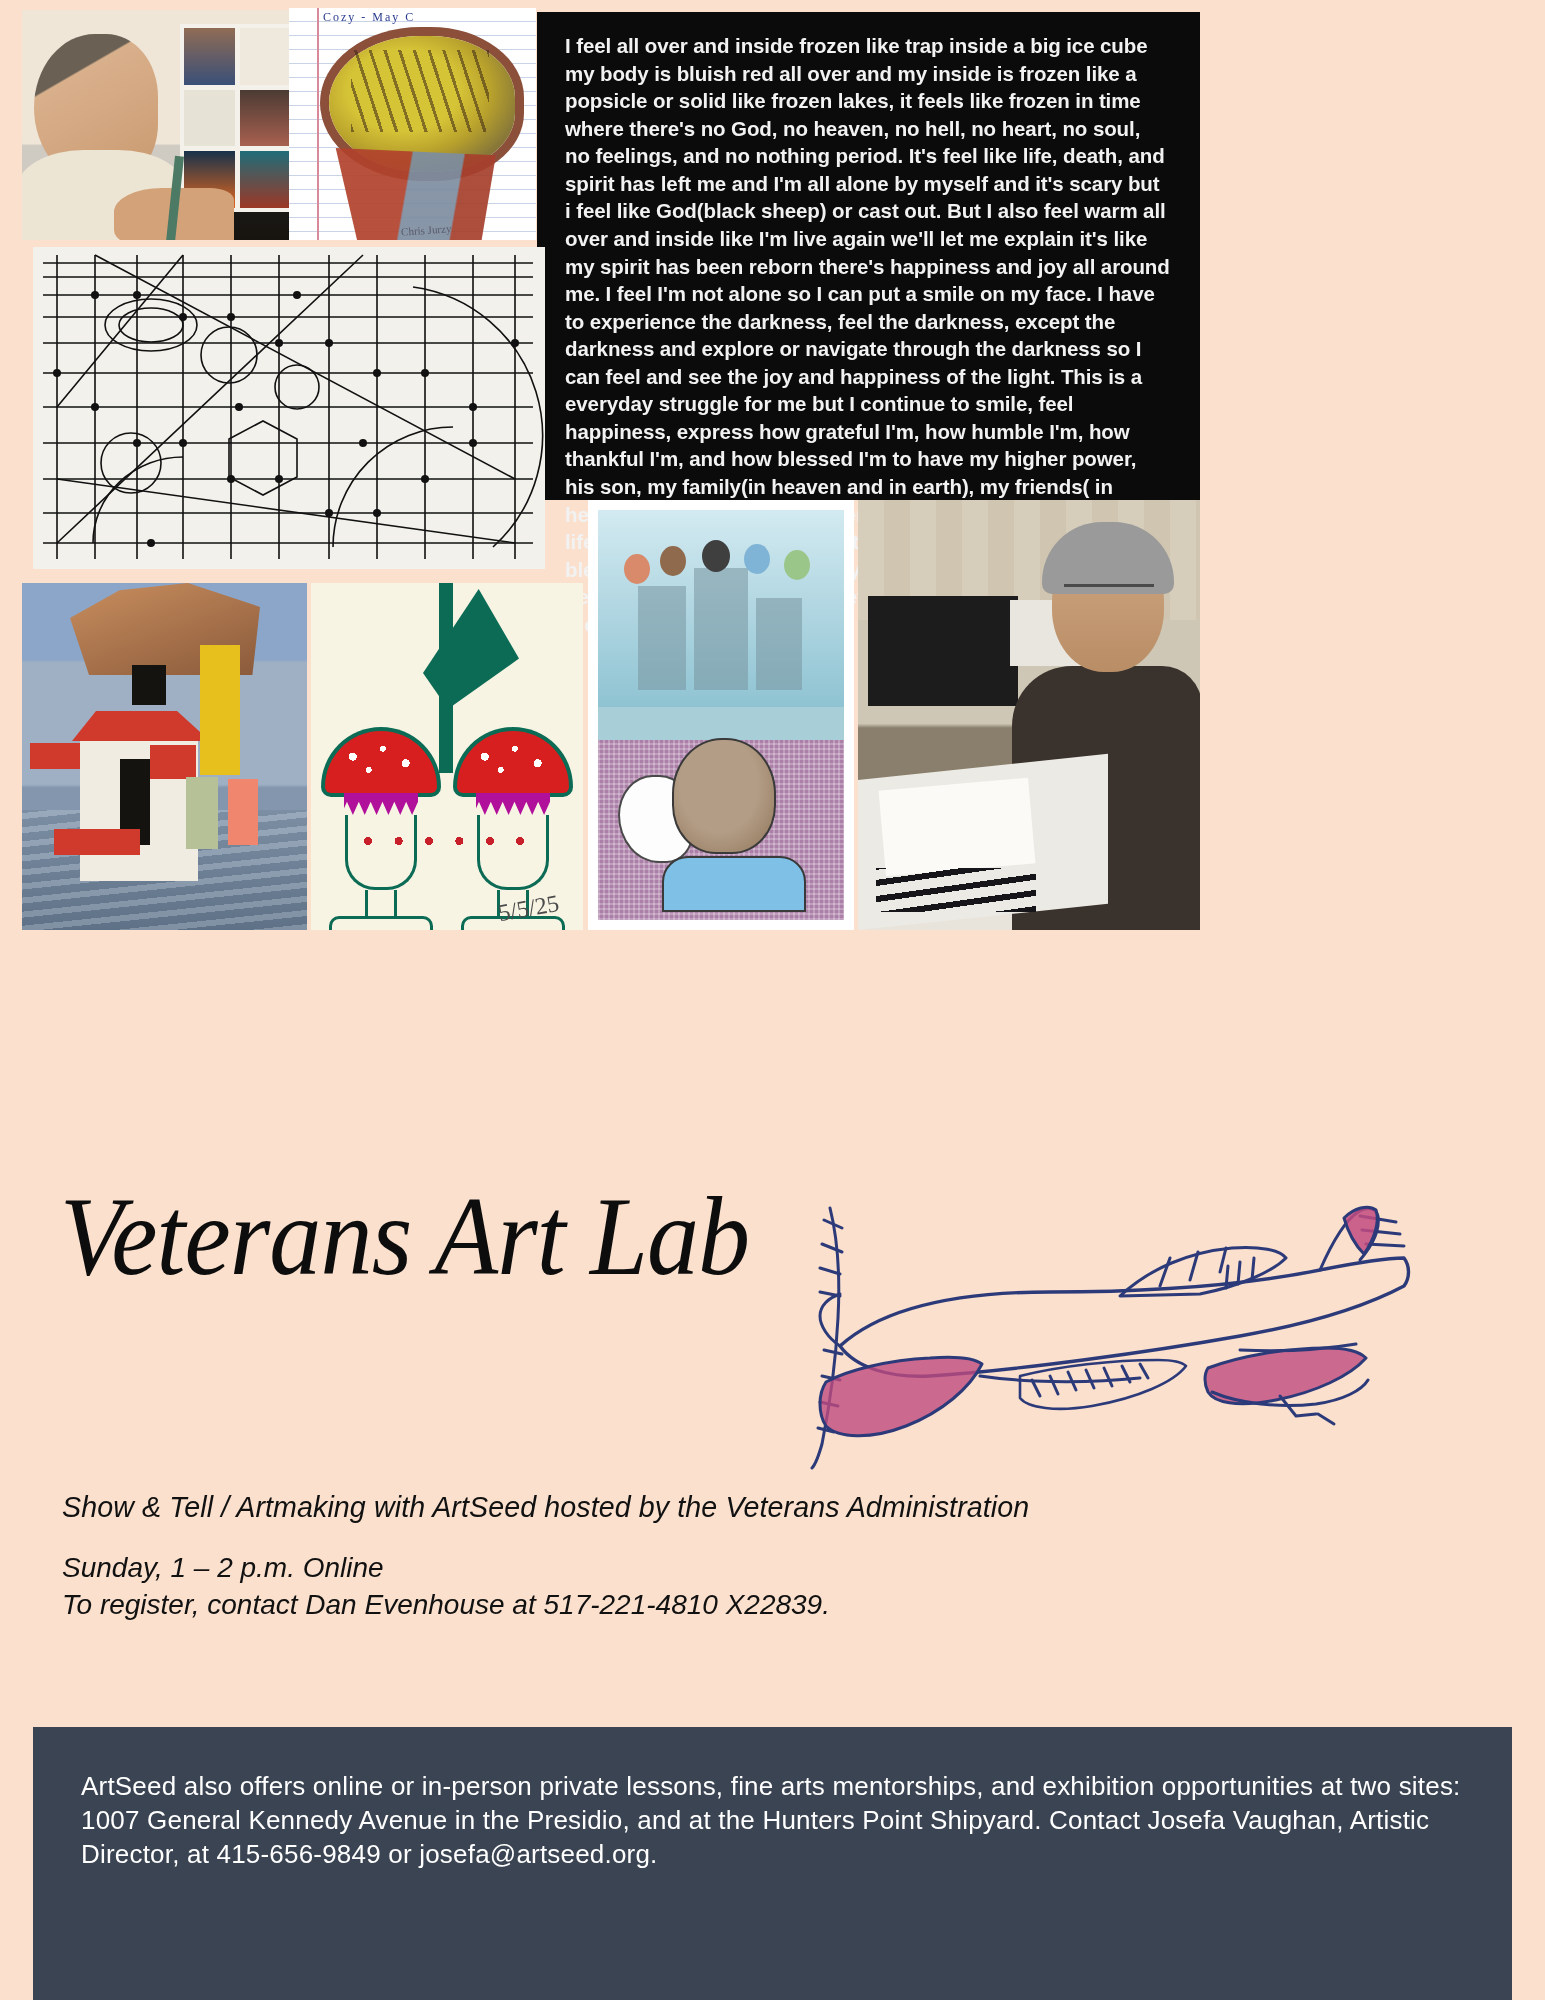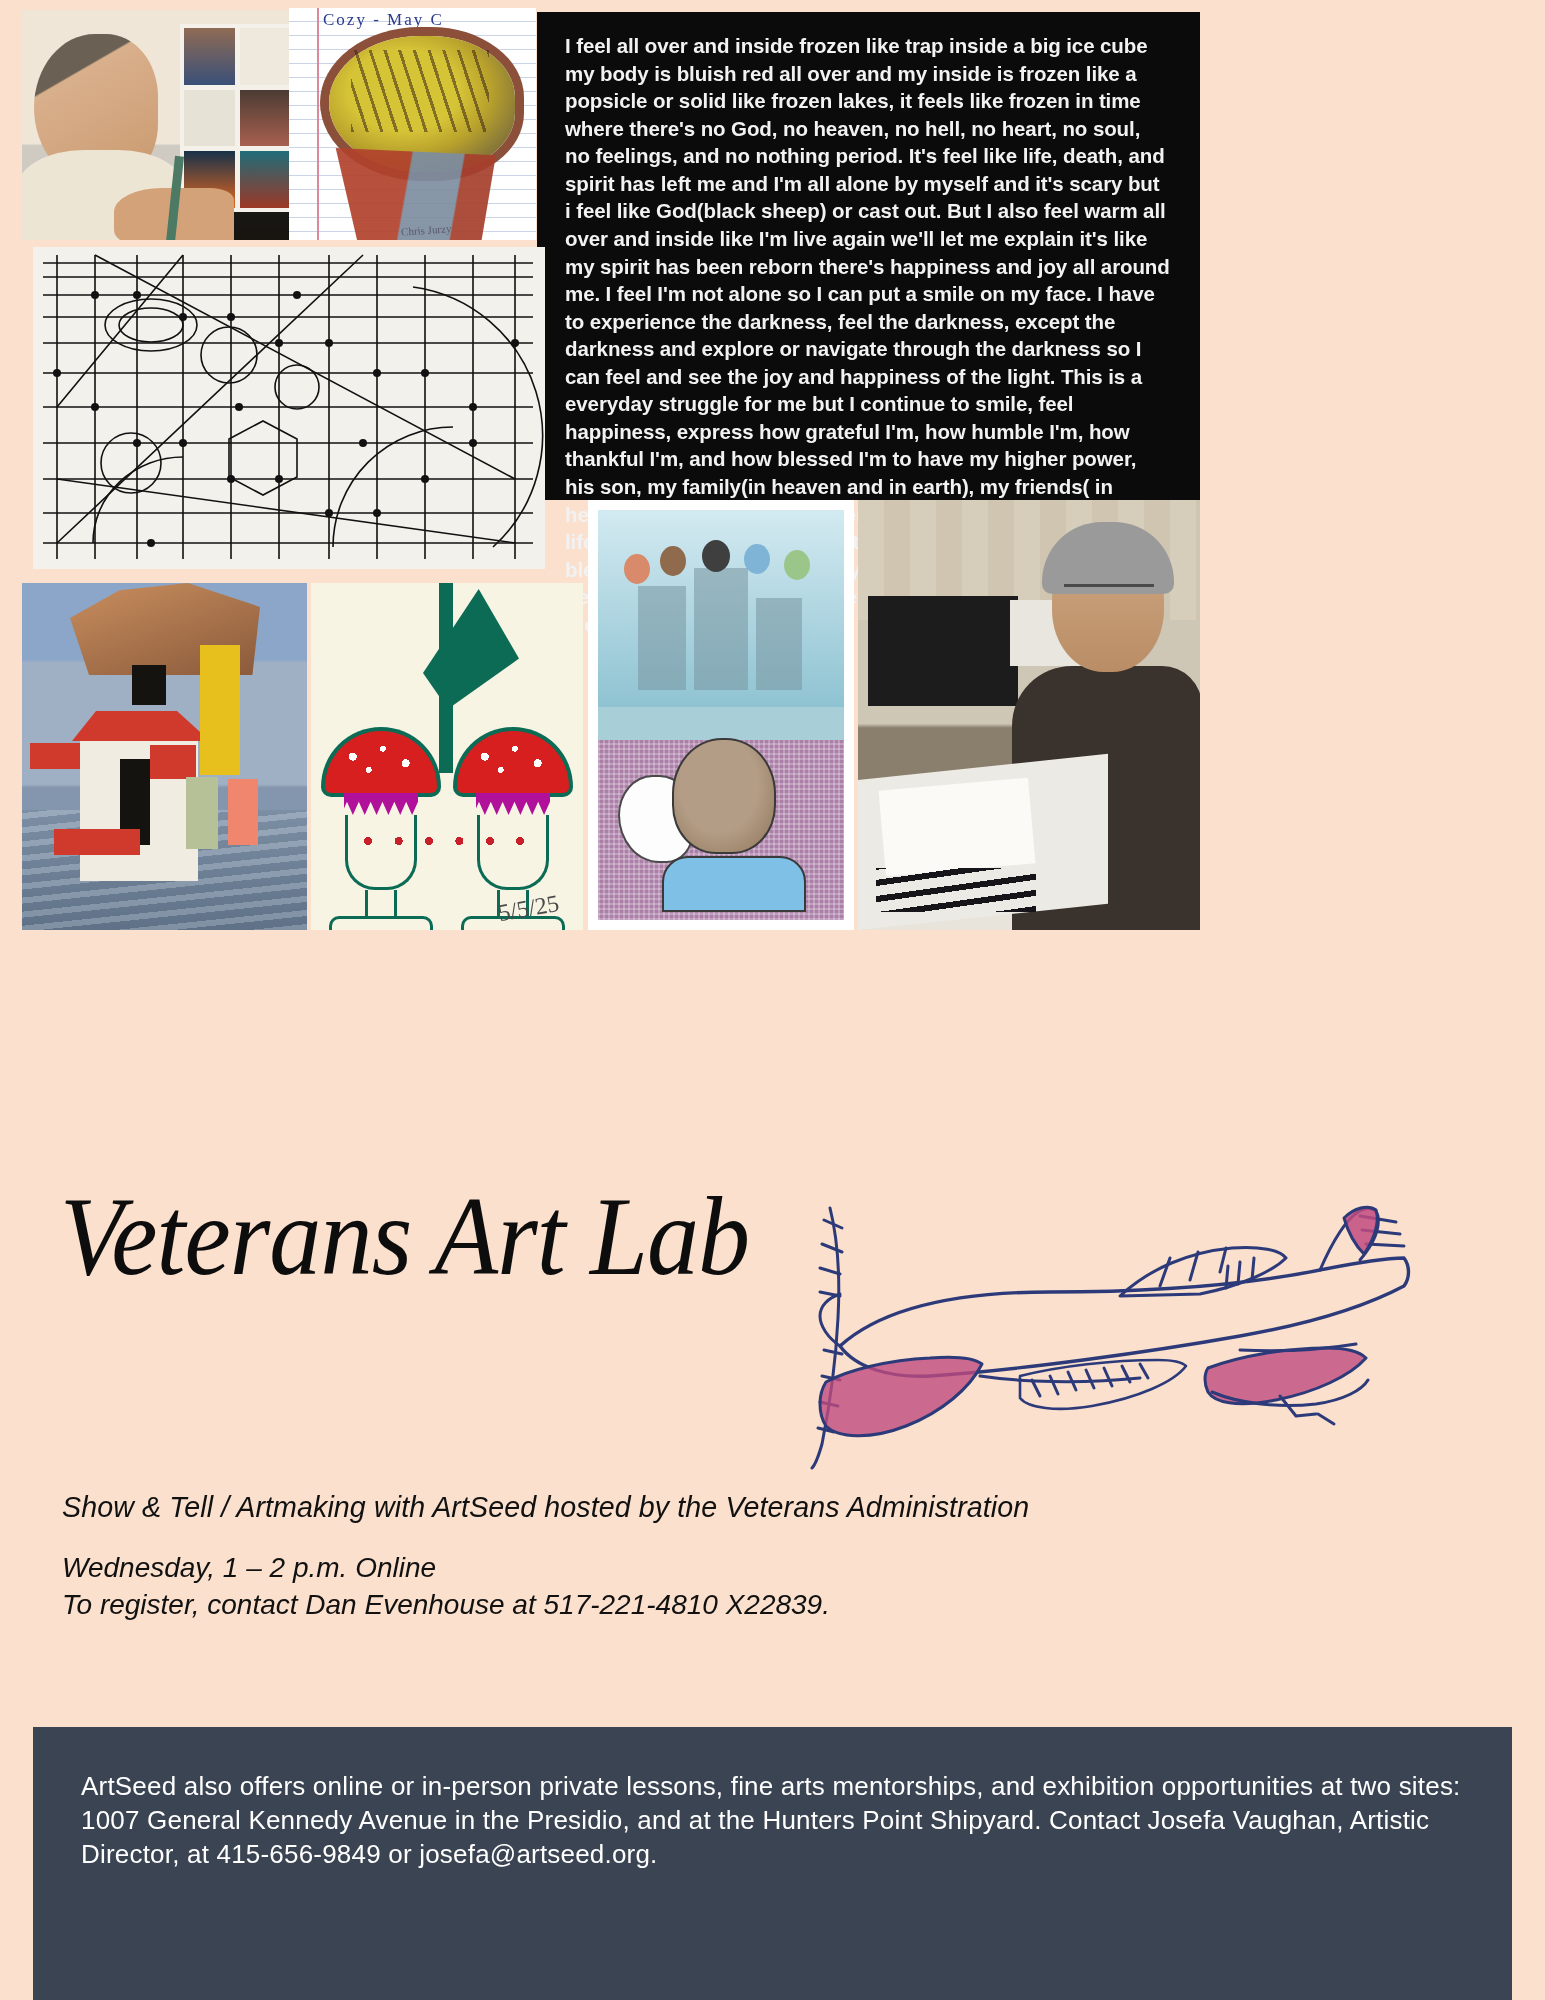--- a/index.html
+++ b/index.html
@@ -69,21 +69,21 @@
   #photo-bird-drawing {
     left: 289px; top: 8px; width: 247px; height: 232px;
     background:
       repeating-linear-gradient(#ffffff 0 13px, #c9d4e6 13px 14px),
       #ffffff;
   }
   #photo-bird-drawing .margin {
     position:absolute; left:28px; top:0; bottom:0; width:2px; background:#d98a9a;
   }
   #photo-bird-drawing .caption {
-    position:absolute; left:34px; top:2px; font-size:17px; color:#2a3b8f;
+    position:absolute; left:34px; top:2px; font-size:12px; color:#2a3b8f;
     font-family:"Liberation Serif", serif; letter-spacing:2px;
   }
   #photo-bird-drawing .body {
     position:absolute; left:40px; top:28px; width:186px; height:136px;
     border-radius:52% 48% 46% 54%;
     background: radial-gradient(ellipse at 40% 40%, #d6c437 0 35%, #b9a22c 55%, #8a7a38 75%, #6d5131 100%);
     box-shadow: 0 0 0 9px #8c4f3a;
   }
   #photo-bird-drawing .body:after{
     content:""; position:absolute; inset:14px 26px 40px 22px;
@@ -558,21 +558,21 @@
       <path d="M508 66 L506 88 M520 62 L518 84 M534 58 L532 80"></path>
 
       <path d="M260 176 C300 182 360 184 420 178 M520 150 C560 152 600 150 636 144"></path>
 
       <path d="M560 196 L576 216 L596 214 M598 214 L614 224"></path>
     </g>
   </svg>
 
   <div id="event-info">
     <div class="line-headline">Show &amp; Tell / Artmaking with ArtSeed hosted by the Veterans Administration</div>
-    <div class="line-when">Wednesday, 1 – 2 p.m. Online</div>
+    <div class="line-when">Sunday, 1 – 2 p.m. Online</div>
     <div class="line-register">To register, contact Dan Evenhouse at 517-221-4810 X22839.</div>
   </div>
 
   <div id="org-footer">
     <p>ArtSeed also offers online or in-person private lessons, fine arts mentorships, and exhibition opportunities at two sites: 1007 General Kennedy Avenue in the Presidio, and at the Hunters Point Shipyard. Contact Josefa Vaughan, Artistic Director, at 415-656-9849 or josefa@artseed.org.</p>
   </div>
 
 </div>
 
 </body></html>

